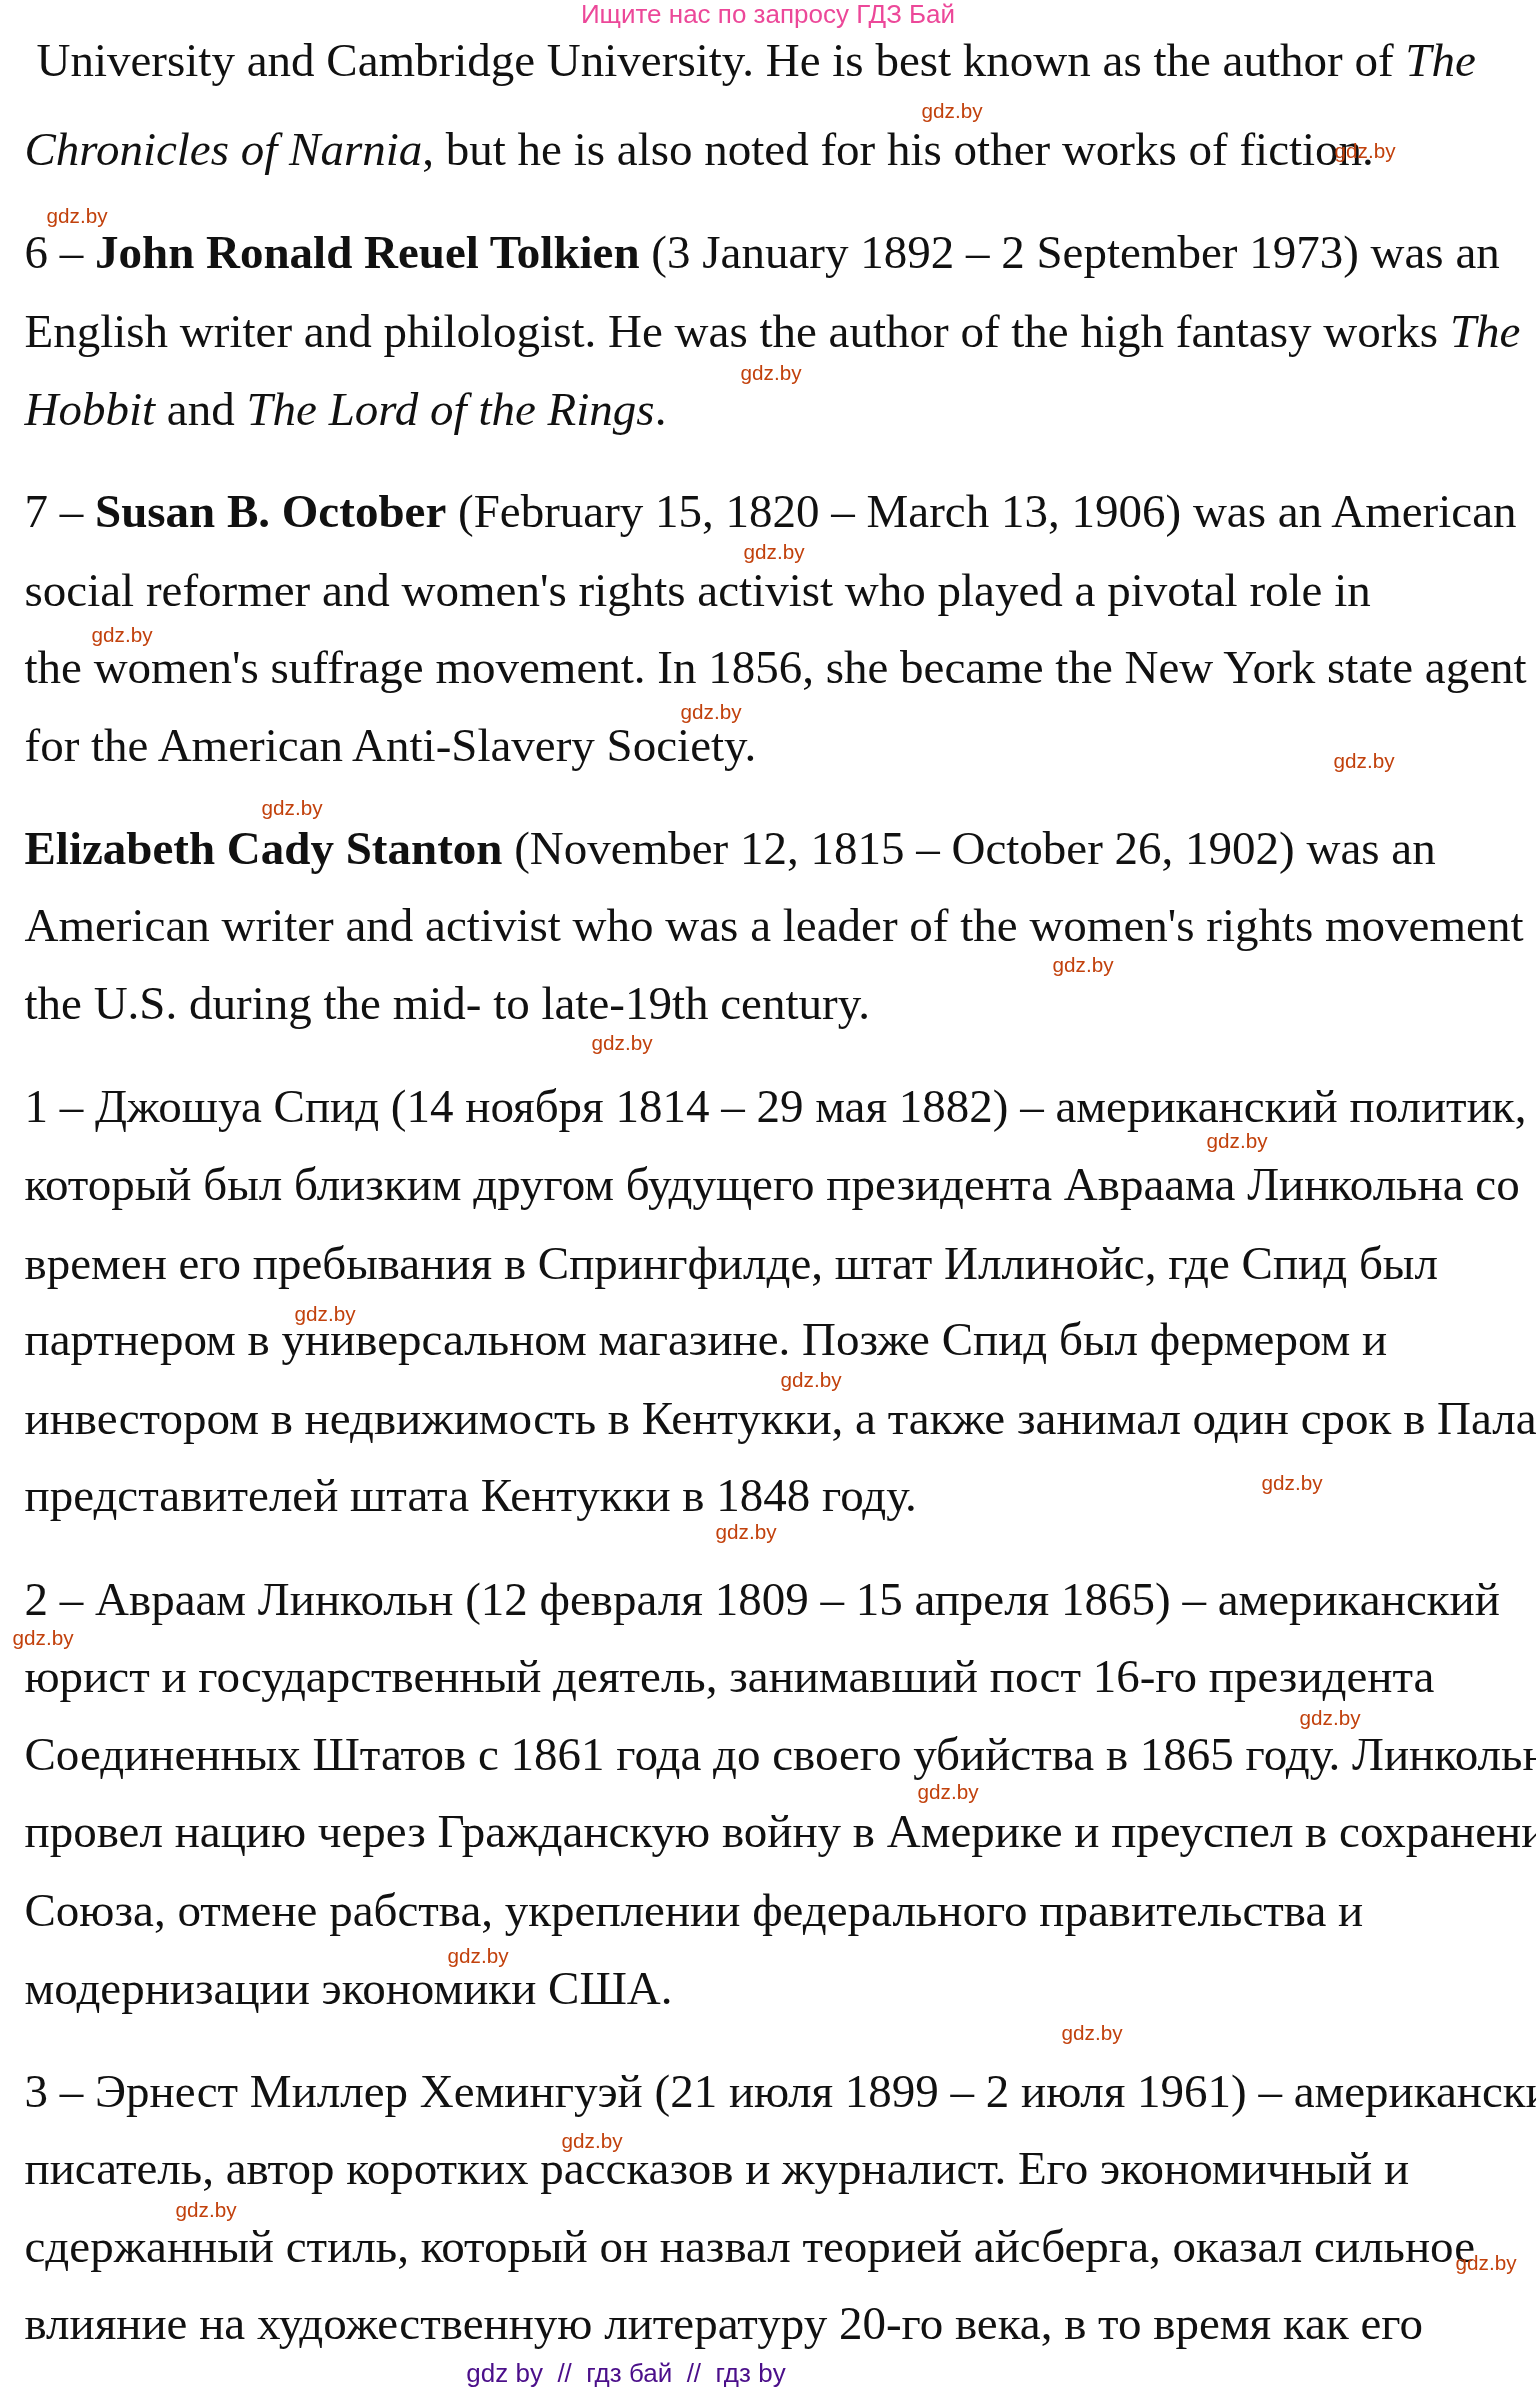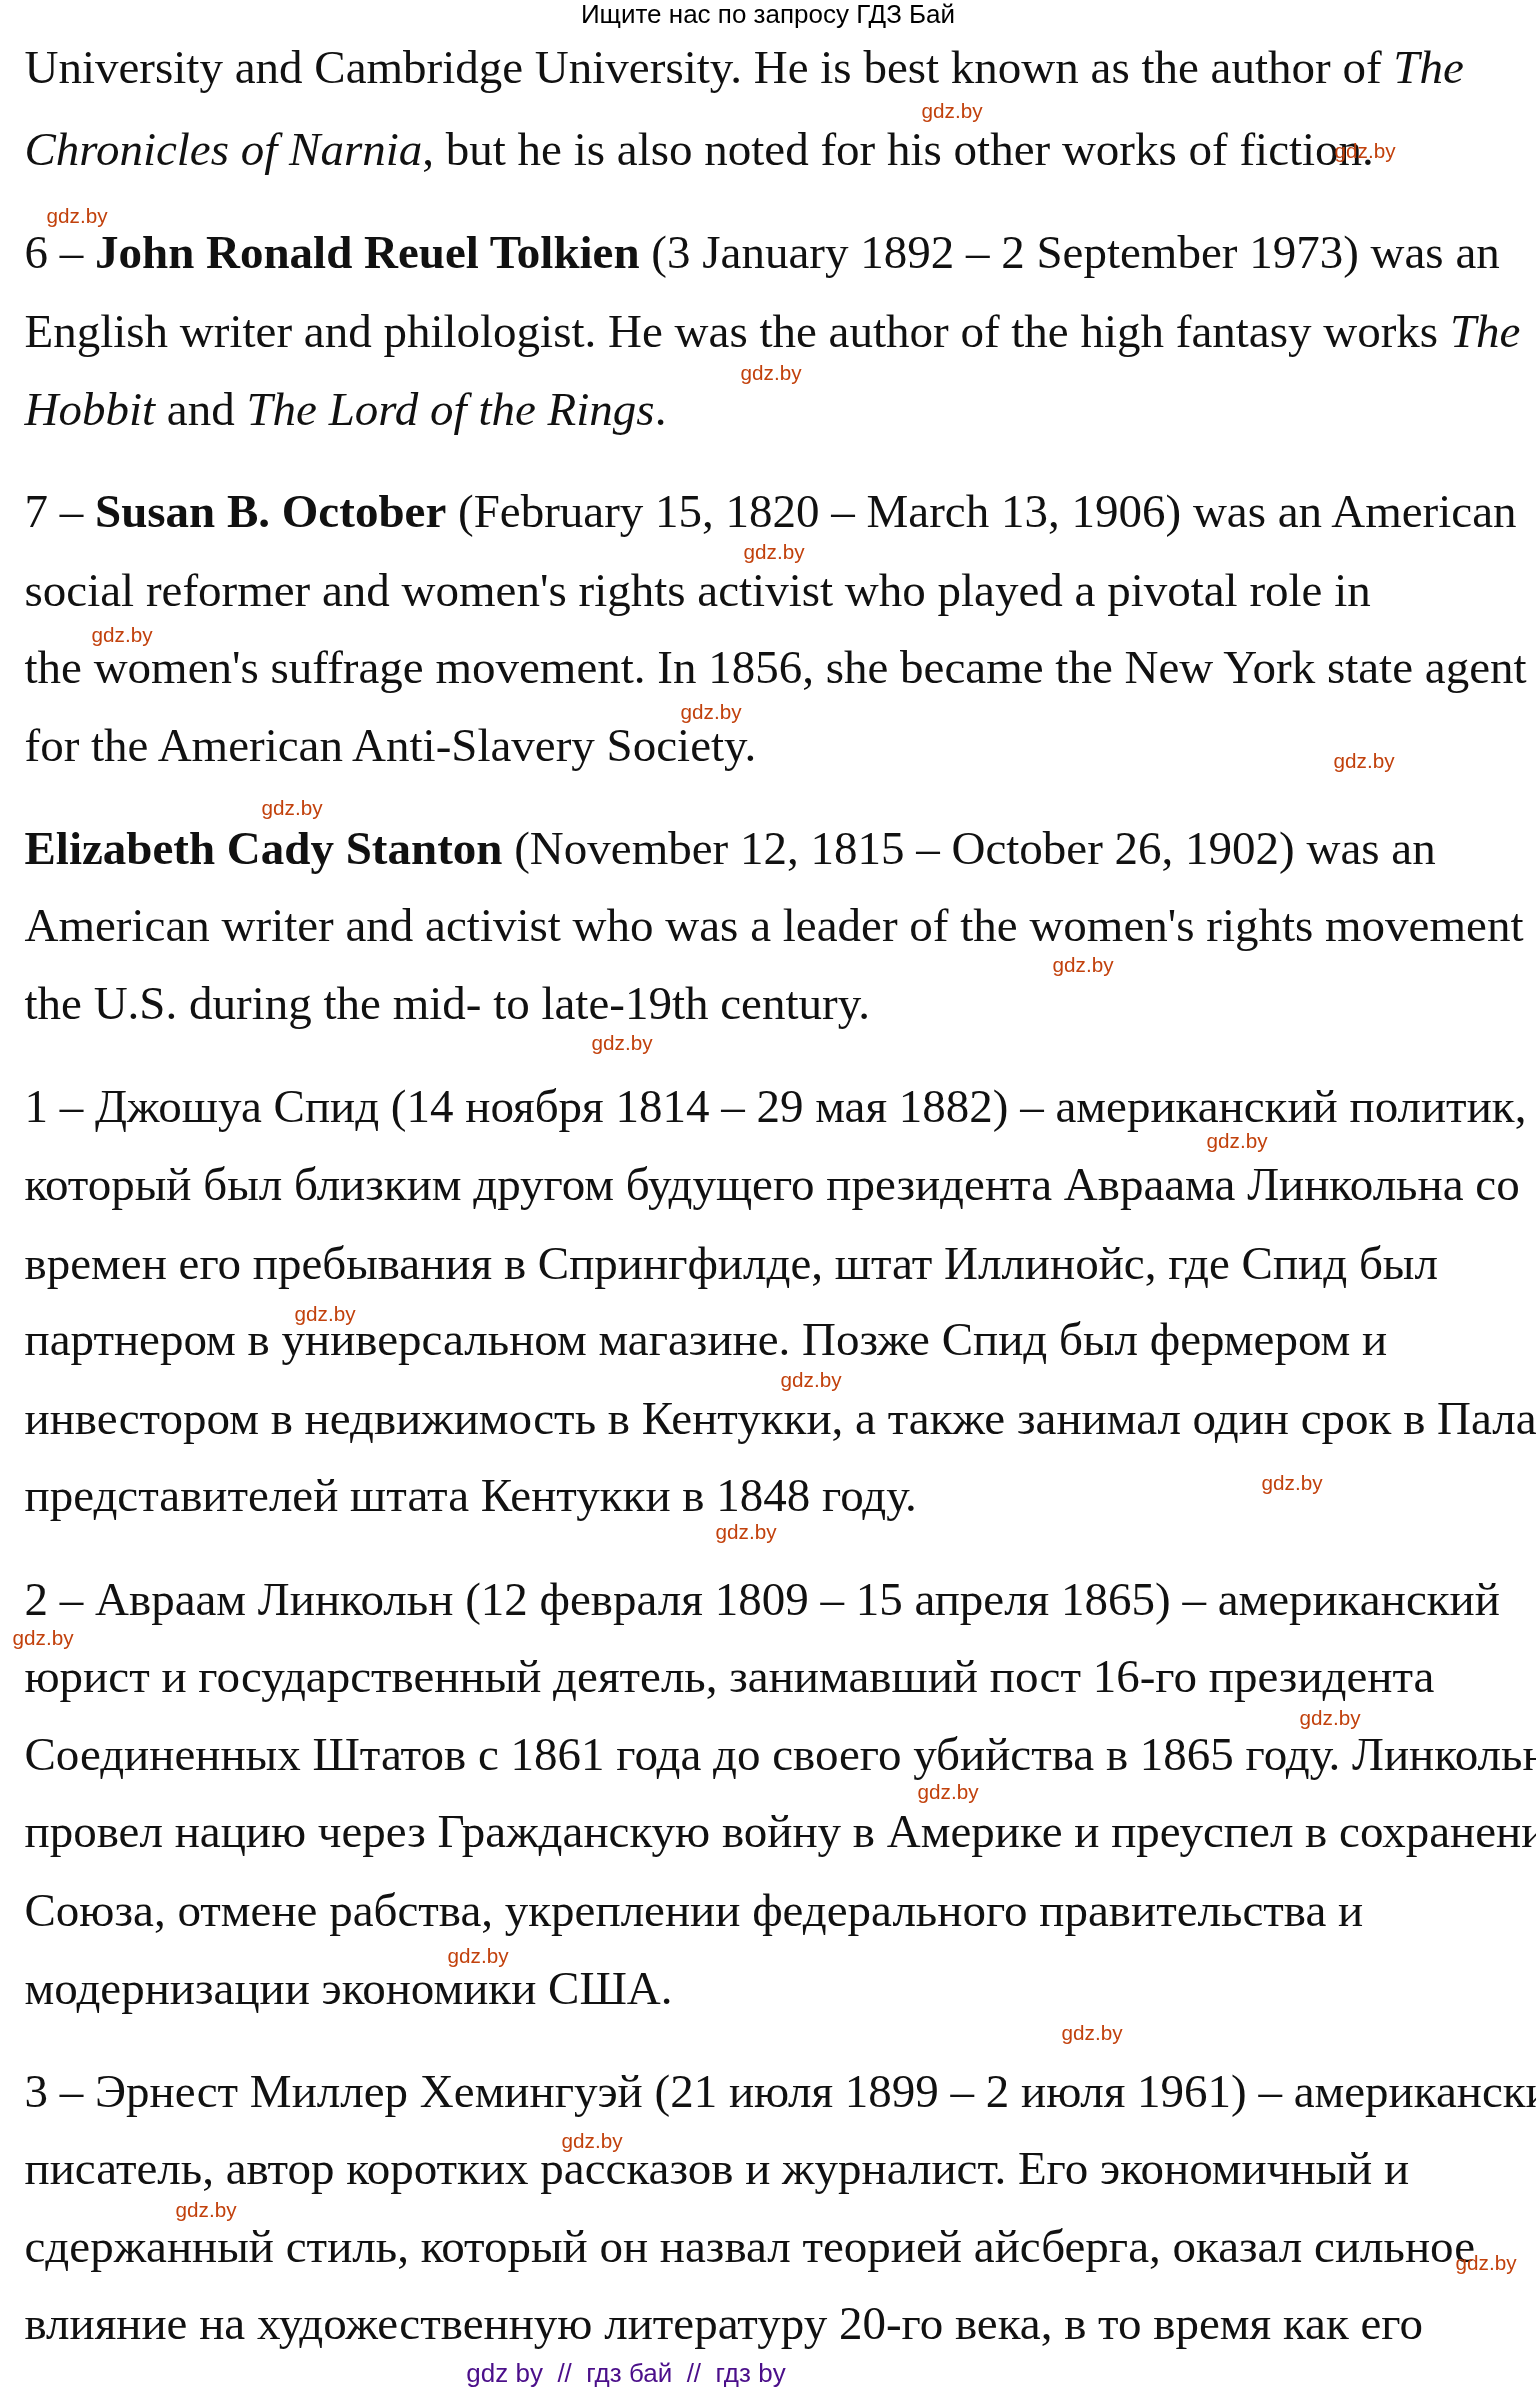--- a/index.html
+++ b/index.html
@@ -1,20 +1,20 @@
 <!DOCTYPE html>
 <html style="font-size:12.2px"><head>
 <meta charset="utf-8">
 <style>
   html, body { margin: 0; padding: 0; background: #ffffff; }
   body { width: 1536px; height: 2389px; position: relative; overflow: hidden; }
   .header {
     position: absolute; left: 0; top: 0; width: 1536px; height: 31px;
     text-align: center; font-family: "Liberation Sans", sans-serif;
-    font-size: 26px; line-height: 29px; color: #000000;
+    font-size: 26px; line-height: 29px; color: #ec4899;
   }
   .line {
     position: absolute; left: 24.5px; white-space: nowrap;
     font-family: "Liberation Serif", serif; font-size: 47px; line-height: 47px;
     color: #111111;
   }
   .line b { font-weight: bold; }
   .line i { font-style: italic; }
   .wm {
     position: absolute; white-space: nowrap; transform: translate(-50%, -50%);
@@ -26,21 +26,21 @@
     text-align: center; font-family: "Liberation Sans", sans-serif;
     font-size: 26px; line-height: 29px; color: #4b0f8a; white-space: pre;
   }
 </style>
 </head>
 <body>
 
 <div class="header">Ищите нас по запросу ГДЗ Бай</div>
 
 <div id="text-body">
-    <div class="line" style="top: 44px;"><span>University and Cambridge University. He is best known as the author of </span><i>The</i></div>
+    <div class="line" style="top: 37px; margin-left: 12px;"><span>University and Cambridge University. He is best known as the author of </span><i>The</i></div>
     <div class="line" style="top: 126px;"><i>Chronicles of Narnia</i><span>, but he is also noted for his other works of fiction.</span></div>
     <div class="line" style="top: 229px;"><span>6 – </span><b>John Ronald Reuel Tolkien</b><span> (3 January 1892 – 2 September 1973) was an</span></div>
     <div class="line" style="top: 308px;"><span>English writer and philologist. He was the author of the high fantasy works </span><i>The</i></div>
     <div class="line" style="top: 386px;"><i>Hobbit</i><span> and </span><i>The Lord of the Rings</i><span>.</span></div>
     <div class="line" style="top: 488px;"><span>7 – </span><b>Susan B. October</b><span> (February 15, 1820 – March 13, 1906) was an American</span></div>
     <div class="line" style="top: 567px;"><span>social reformer and women's rights activist who played a pivotal role in</span></div>
     <div class="line" style="top: 644px;"><span>the women's suffrage movement. In 1856, she became the New York state agent</span></div>
     <div class="line" style="top: 722px;"><span>for the American Anti-Slavery Society.</span></div>
     <div class="line" style="top: 825px;"><b>Elizabeth Cady Stanton</b><span> (November 12, 1815 – October 26, 1902) was an</span></div>
     <div class="line" style="top: 902px;"><span>American writer and activist who was a leader of the women's rights movement in</span></div>

